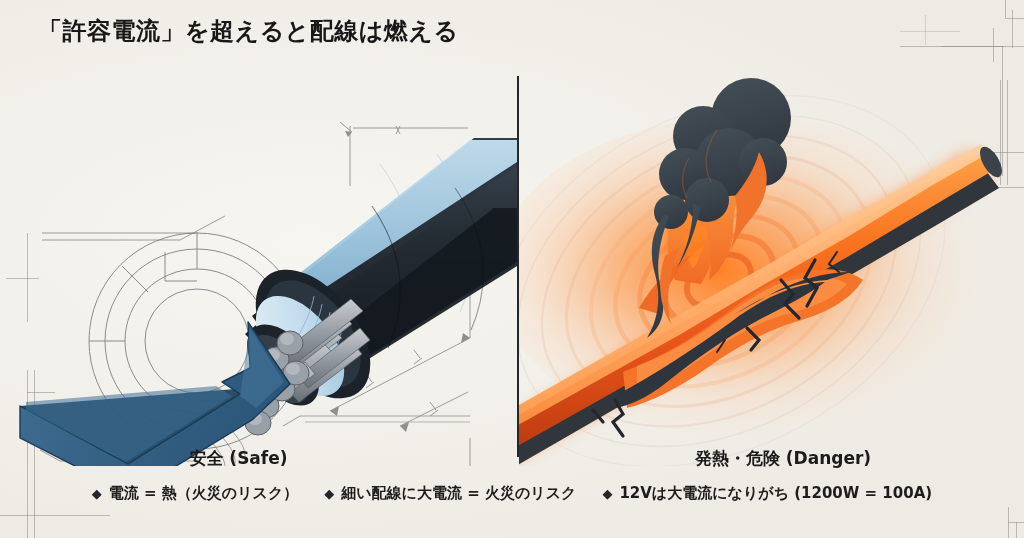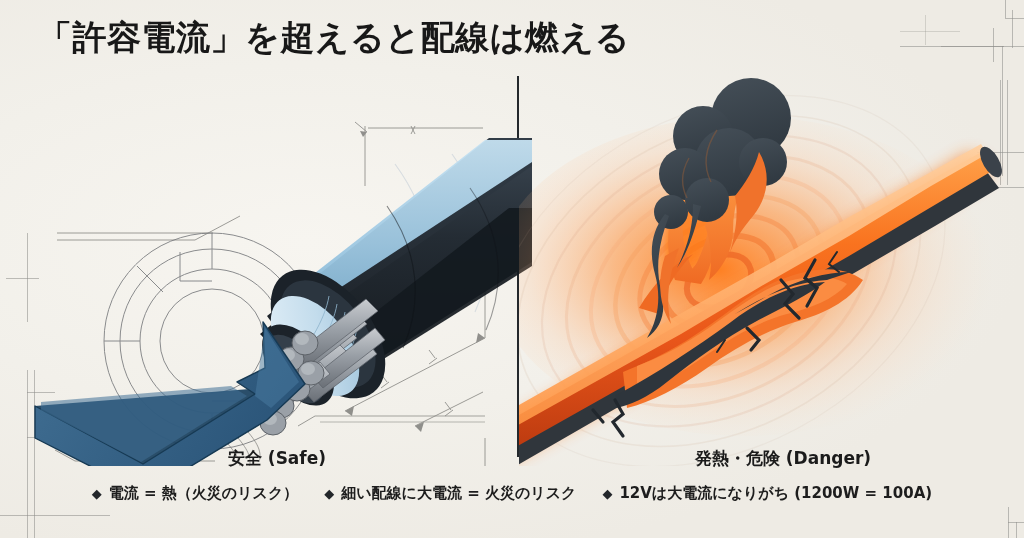--- a/index.html
+++ b/index.html
@@ -18,34 +18,34 @@
   }
   
   .bp{position:absolute;background:#8d8d88;opacity:.55;}
   .bp.v{width:1px;}
   .bp.h{height:1px;}
   .bp.faint{opacity:.30;}
 
   
   #title{
     position:absolute;left:38px;top:15px;
-    font-size:34px;font-weight:700;letter-spacing:.5px;
+    font-size:24px;font-weight:700;letter-spacing:.5px;
     color:#181818;white-space:nowrap;
     font-family:"DejaVu Sans","Liberation Sans",sans-serif;
   }
 
   
   #divider{
     position:absolute;left:517px;top:76px;width:2px;height:381px;
     background:#24282c;
   }
 
   
   .panel{position:absolute;top:66px;height:400px;}
-  #panel-safe{left:15px;width:517px;padding-left:47px;}
+  #panel-safe{left:0;width:517px;}
   #panel-danger{left:519px;width:496px;}
 
   .panel-label{
     position:absolute;bottom:-4px;width:100%;text-align:center;
     font-size:17px;font-weight:700;color:#1b1b1b;
     font-family:"DejaVu Sans","Liberation Sans",sans-serif;
   }
   #panel-safe .panel-label{left:-20px;}
   #panel-danger .panel-label{left:16px;}
 

